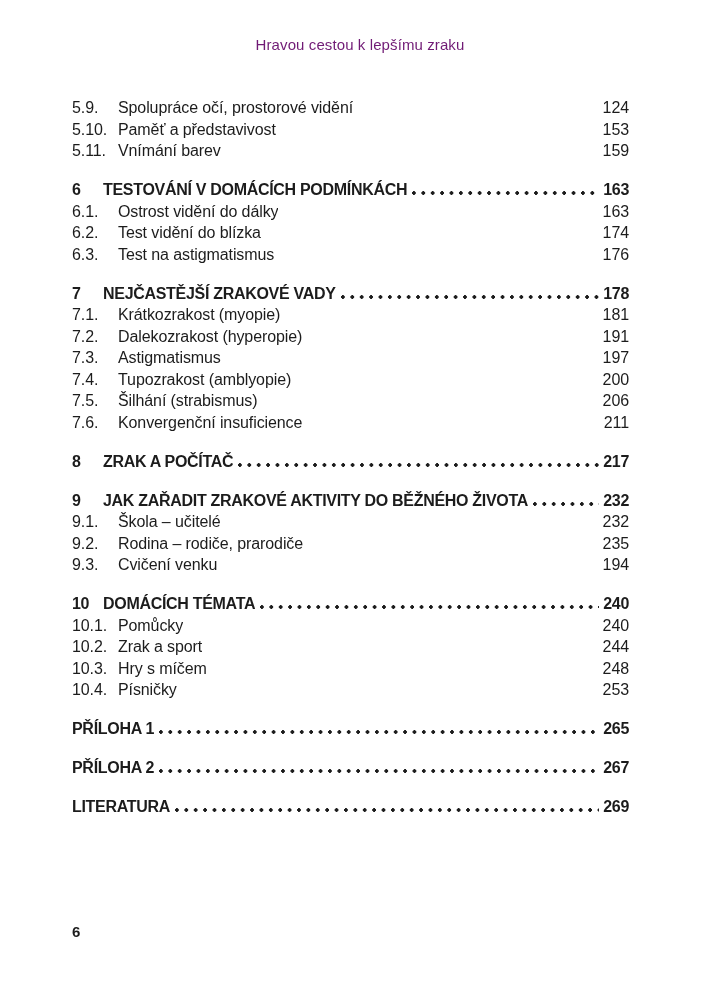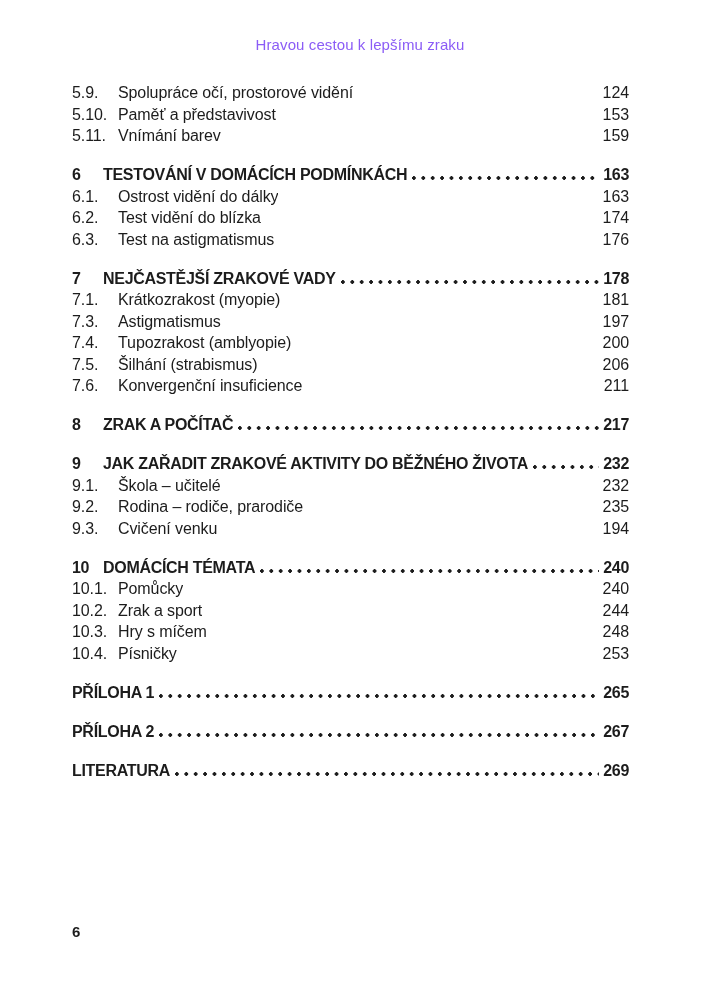--- a/index.html
+++ b/index.html
@@ -22,26 +22,26 @@
     background: #ffffff;
   }
   .running-header {
     position: absolute;
     top: 36px;
     left: 0;
     right: 0;
     text-align: center;
     font-size: 15px;
     letter-spacing: 0.1px;
-    color: #8b5cf6;
+    color: #701a75;
     margin-left: 12px;
   }
   .toc {
     position: absolute;
-    top: 82px;
+    top: 97px;
     left: 72px;
     right: 79px;
   }
   .toc-row {
     display: flex;
     align-items: baseline;
     line-height: 21.5px;
     font-size: 16px;
     white-space: nowrap;
     letter-spacing: -0.1px;
@@ -147,20 +147,26 @@
     <span class="toc-leader"></span>
     <span class="toc-page">178</span>
   </div>
       <div class="toc-row item">
     <span class="toc-num">7.1.</span>
     <span class="toc-title">Krátkozrakost (myopie)</span>
     <span class="toc-leader"></span>
     <span class="toc-page">181</span>
   </div>
       <div class="toc-row item">
+    <span class="toc-num">7.2.</span>
+    <span class="toc-title">Dalekozrakost (hyperopie)</span>
+    <span class="toc-leader"></span>
+    <span class="toc-page">191</span>
+  </div>
+      <div class="toc-row item">
     <span class="toc-num">7.3.</span>
     <span class="toc-title">Astigmatismus</span>
     <span class="toc-leader"></span>
     <span class="toc-page">197</span>
   </div>
       <div class="toc-row item">
     <span class="toc-num">7.4.</span>
     <span class="toc-title">Tupozrakost (amblyopie)</span>
     <span class="toc-leader"></span>
     <span class="toc-page">200</span>

